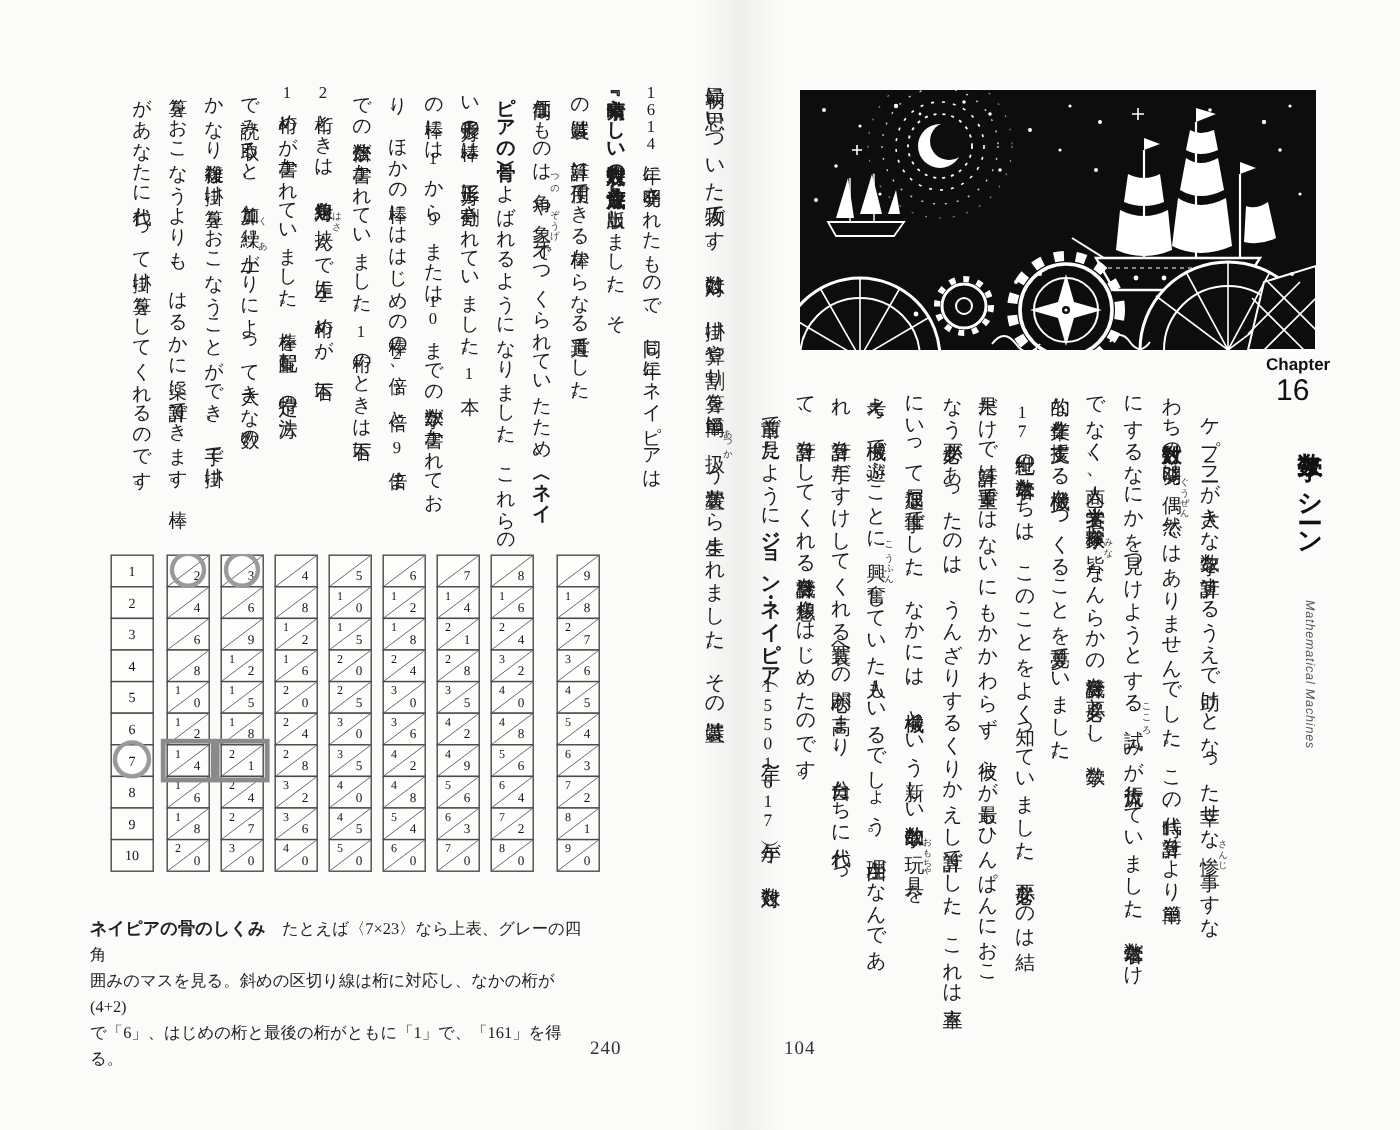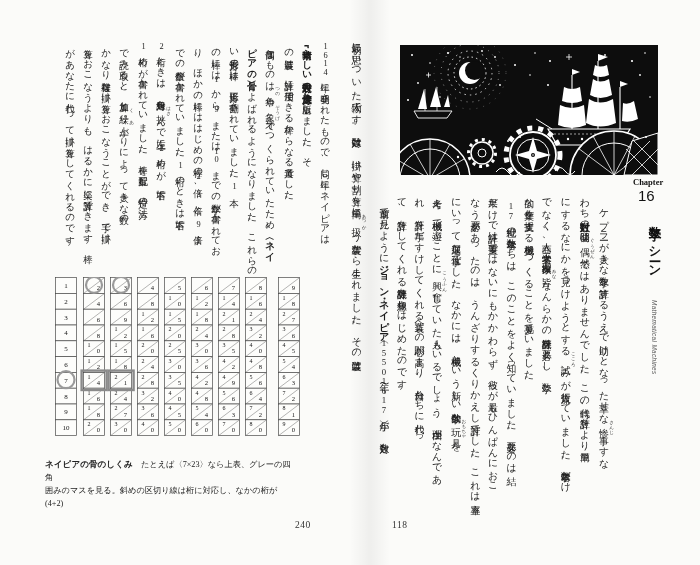--- a/index.html
+++ b/index.html
@@ -16,21 +16,21 @@
   ruby rt{font-size:4.6px;letter-spacing:0;color:#333;}
   
   #right-cols{top:191px;right:86px;height:332px;}
   #right-cols .vcol{font-size:9.9px;line-height:17.6px;letter-spacing:.1px;}
   
   #left-cols{top:42px;right:366px;height:230px;}
   #left-cols .vcol{font-size:9.5px;line-height:18px;letter-spacing:.1px;}
   .left-first{position:absolute;top:36px;left:348px;height:488px;writing-mode:vertical-rl;}
   .left-first .vcol{font-size:10px;line-height:17px;letter-spacing:.3px;}
   
-  .ch-label{position:absolute;left:633px;top:177px;font-family:Liberation Serif, serif;
+  .ch-label{position:absolute;left:633px;top:177px;font-family:Liberation Sans, sans-serif;
             font-weight:700;font-size:8.5px;color:#111;}
   .ch-num{position:absolute;left:638px;top:187px;font-family:"Liberation Sans","DejaVu Sans",sans-serif;
           font-weight:400;font-size:15px;color:#111;}
   .ch-title{position:absolute;left:646px;top:216px;writing-mode:vertical-rl;text-orientation:upright;
             font-family:"Liberation Sans","DejaVu Sans",sans-serif;font-weight:600;font-size:12.5px;letter-spacing:2.5px;color:#111;}
   .ch-sub{position:absolute;left:651px;top:300px;writing-mode:vertical-rl;text-orientation:mixed;
           font-family:"Liberation Sans","DejaVu Sans",sans-serif;font-style:italic;font-size:6.3px;
           letter-spacing:.4px;color:#555;}
   
   .illustration{position:absolute;left:400px;top:45px;width:258px;height:130px;}
@@ -402,20 +402,21 @@
           <text x="238.5" y="139.6" text-anchor="middle" font-size="6.6" font-family="&quot;Liberation Serif&quot;,serif" fill="#161616">1</text>
           <text x="229" y="133.4" text-anchor="middle" font-size="6" font-family="&quot;Liberation Serif&quot;,serif" fill="#161616">8</text>
           <rect x="223.6" y="142.8" width="21" height="15.8" fill="#fdfdfb" stroke="#4a4a4a" stroke-width="0.7"></rect>
           <line x1="223.6" y1="158.60000000000002" x2="244.6" y2="142.8" stroke="#6a6a6a" stroke-width="0.5"></line>
           <text x="238.5" y="155.4" text-anchor="middle" font-size="6.6" font-family="&quot;Liberation Serif&quot;,serif" fill="#161616">0</text>
           <text x="229" y="149.20000000000002" text-anchor="middle" font-size="6" font-family="&quot;Liberation Serif&quot;,serif" fill="#161616">9</text>
         </svg>
       <figcaption id="bones-caption">
           <div><b>ネイピアの骨のしくみ</b>　たとえば〈7×23〉なら上表、グレーの四角</div>
           <div>囲みのマスを見る。斜めの区切り線は桁に対応し、なかの桁が(4+2)</div>
+          <div>で「6」、はじめの桁と最後の桁がともに「1」で、「161」を得る。</div>
         </figcaption>
     </figure>
 
     <div class="pagenum pagenum-left">240</div>
   </section>
 
   <section>
     <div class="illustration">
       <svg viewBox="0 0 258 130" width="258" height="130">
         <rect width="258" height="130" fill="#0d0d0d"></rect>
@@ -528,15 +529,15 @@
         <div class="vcol indent"><span class="digits">17</span>世紀の数学者たちは、このことをよく知っていました。必要なのは結</div>
         <div class="vcol">果だけで計算は重要ではないにもかかわらず、彼らが最もひんぱんにおこ</div>
         <div class="vcol">なう必要があったのは、うんざりするくりかえし計算でした。これは率直</div>
         <div class="vcol">にいって退屈な仕事でした。なかには、機械という新しい数学的な<ruby>玩具<rt>おもちゃ</rt></ruby>を</div>
         <div class="vcol">考え、機械で遊ぶことに<ruby>興奮<rt>こうふん</rt></ruby>していた人もいるでしょう。理由がなんであ</div>
         <div class="vcol">れ、計算を手だすけしてくれる装置への関心が高まり、自分たちに代わっ</div>
         <div class="vcol">て、計算をしてくれる計算機を想像しはじめたのです。</div>
         <div class="vcol indent">前章で見たように<b>ジョン・ネイピア</b>（<span class="digits">1550</span>年〜<span class="digits">1617</span>年）が、対数を</div>
       </div>
 
-    <div class="pagenum pagenum-right">118</div>
+    <div class="pagenum pagenum-right">104</div>
   </section>
 </div>
 
 </body></html>

